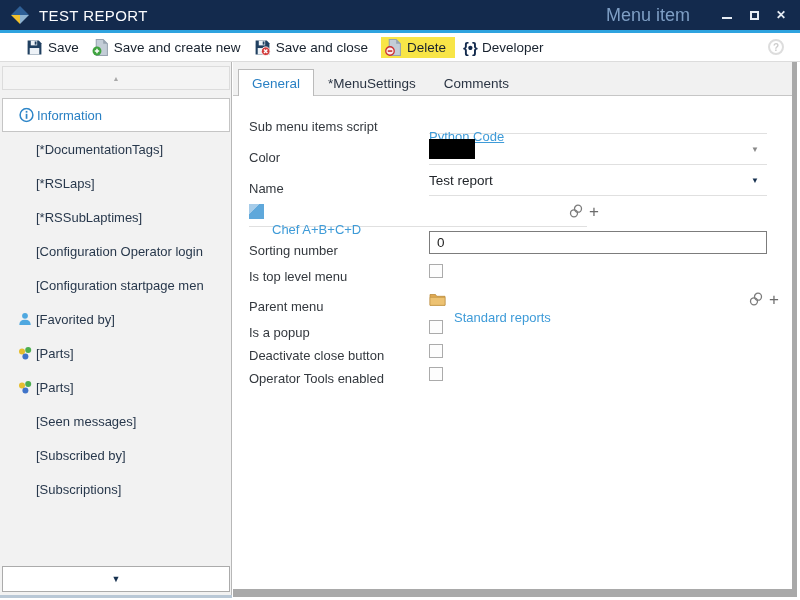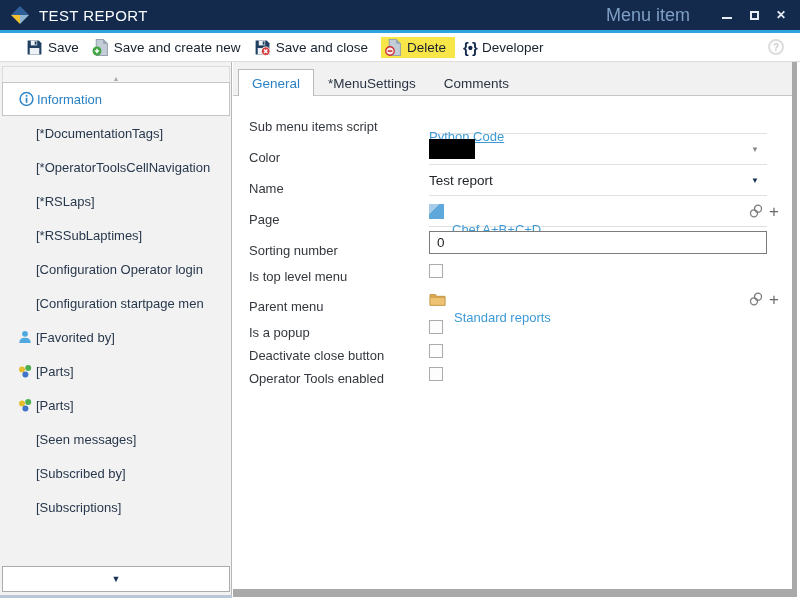--- a/index.html
+++ b/index.html
@@ -31,21 +31,21 @@
   .helpwrap { position:absolute; right:16px; top:6px; width:16px; height:16px; border:2px solid #DDDDDD;
               border-radius:50%; color:#CDCDCD; font-size:10px; font-weight:700;
               display:flex; align-items:center; justify-content:center; }
 
   
   .sidebar { position:absolute; left:0; top:62px; width:232px; height:536px; background:#F2F2F2;
              border-right:1px solid #B7B7B7; }
   .scrollup { position:absolute; left:2px; top:4px; width:228px; height:24px; background:#F4F4F4;
               border:1px solid #DCDCDC; display:flex; align-items:center; justify-content:center;
               color:#A9A9A9; font-size:7px; }
-  .slist { position:absolute; left:0; top:20px; width:232px; }
+  .slist { position:absolute; left:0; top:36px; width:232px; }
   .sitem { position:relative; height:34px; display:flex; align-items:center; padding-left:36px;
            font-size:13px; color:#28384C; white-space:nowrap; overflow:hidden; cursor:default; }
   .sitem .sicon { position:absolute; left:18px; top:50%; transform:translateY(-50%); display:flex; }
   .sitem.sel { background:#fff; border:1px solid #C5C5C5; width:228px; margin-left:2px;
                padding-left:34px; color:#2980C4; }
   .sitem.sel .sicon { left:16px; }
   .sdrop { position:absolute; left:2px; top:504px; width:228px; height:26px; background:#fff;
            border:1px solid #ABABAB; display:flex; align-items:center; justify-content:center;
            color:#16304F; font-size:9px; }
   .sidebtmline { position:absolute; left:0; top:595px; width:232px; height:3px; background:#B9C8D6; }
@@ -177,23 +177,20 @@
             <rect x="6.7" y="6.3" width="1.7" height="5" fill="#2E86C8"></rect>
             <rect x="6.7" y="3.4" width="1.7" height="1.8" fill="#2E86C8"></rect>
           </svg>
         </span>
         <span>Information</span>
       </div>
       <div class="sitem">
         <span>[*DocumentationTags]</span>
       </div>
       <div class="sitem">
-        <span>[*OperatorToolsCellNavigation</span>
-      </div>
-      <div class="sitem">
         <span>[*RSLaps]</span>
       </div>
       <div class="sitem">
         <span>[*RSSubLaptimes]</span>
       </div>
       <div class="sitem">
         <span>[Configuration Operator login</span>
       </div>
       <div class="sitem">
         <span>[Configuration startpage men</span>
@@ -268,21 +265,20 @@
 
     <div class="frow" style="top:69px;height:31px;">
       <div class="flabel">Name</div>
       <div class="fval underline">
         <span class="nametext">Test report</span>
         <span class="dd navy">▼</span>
       </div>
     </div>
 
     <div class="frow" style="top:100px;height:31px;">
-      <div class="flabel">Page</div>
       <div class="fval underline">
         <span class="pageicon"></span>
         <a class="link">Chef A+B+C+D</a>
         <span class="rowicons">
           <svg width="16" height="16" viewBox="0 0 16 16">
             <g fill="none" stroke="#7B7B7B" stroke-width="1.3">
               <circle cx="6" cy="10.3" r="3.5"></circle>
               <circle cx="10" cy="5.7" r="3.5"></circle>
             </g>
           </svg>

